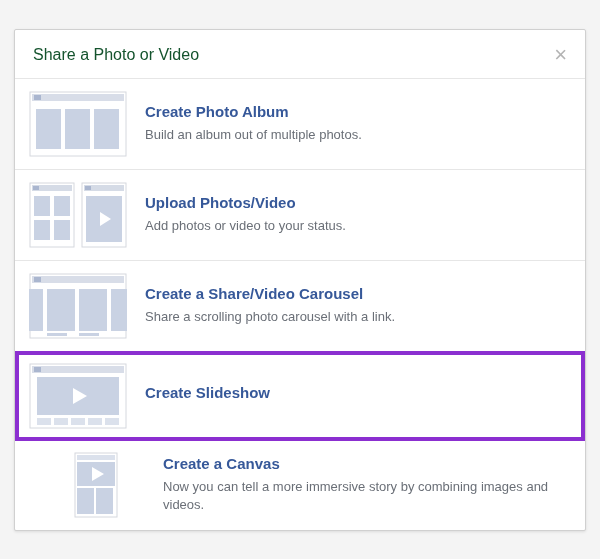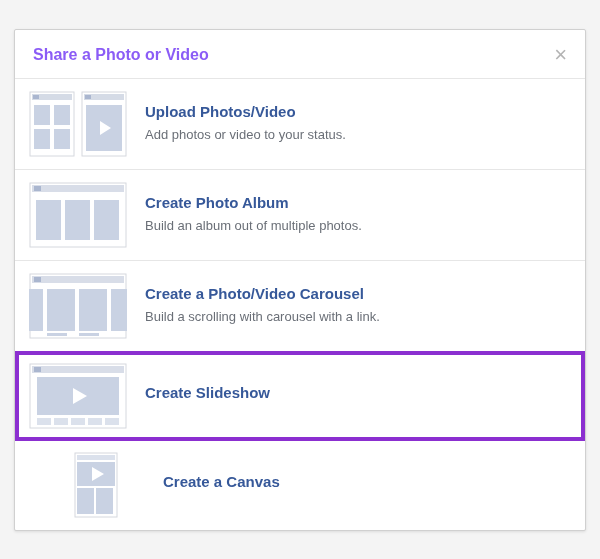--- a/index.html
+++ b/index.html
@@ -23,22 +23,22 @@
   }
   .dialog-header {
     display: flex;
     align-items: center;
     justify-content: space-between;
     padding: 14px 18px 12px 18px;
     border-bottom: 1px solid #e6e6e6;
   }
   .dialog-title {
     font-size: 16px;
-    font-weight: bold;
-    color: #8b5cf6;
+    font-weight: normal;
+    color: #14532d;
   }
   .close-btn {
     color: #b4b4b4;
     font-size: 22px;
     line-height: 1;
     cursor: pointer;
   }
   .option {
     display: flex;
     align-items: center;
@@ -79,20 +79,37 @@
 
 <div class="outer">
   <div class="dialog-header">
     <span class="dialog-title">Share a Photo or Video</span>
     <span class="close-btn">×</span>
   </div>
 
   <div class="option">
     <div class="thumb">
       <svg viewBox="0 0 98 66" width="98" height="66">
+        <rect x="1" y="1" width="96" height="64" fill="none" stroke="#d5d8de"></rect>
+        <rect x="3" y="3" width="92" height="7" fill="#d8dde8"></rect>
+        <rect x="5" y="4" width="7" height="5" fill="#aab6cf"></rect>
+        <rect x="7" y="18" width="25" height="40" fill="#c9d2e3"></rect>
+        <rect x="36" y="18" width="25" height="40" fill="#c9d2e3"></rect>
+        <rect x="65" y="18" width="25" height="40" fill="#c9d2e3"></rect>
+      </svg>
+    </div>
+    <div class="txt">
+      <div class="opt-title">Create Photo Album</div>
+      <div class="opt-desc">Build an album out of multiple photos.</div>
+    </div>
+  </div>
+
+  <div class="option">
+    <div class="thumb">
+      <svg viewBox="0 0 98 66" width="98" height="66">
         <rect x="1" y="1" width="44" height="64" fill="none" stroke="#d5d8de"></rect>
         <rect x="3" y="3" width="40" height="6" fill="#d5dbe6"></rect>
         <rect x="4" y="4" width="6" height="4" fill="#aab6cf"></rect>
         <rect x="5" y="14" width="16" height="20" fill="#c9d2e3"></rect>
         <rect x="25" y="14" width="16" height="20" fill="#c9d2e3"></rect>
         <rect x="5" y="38" width="16" height="20" fill="#c9d2e3"></rect>
         <rect x="25" y="38" width="16" height="20" fill="#c9d2e3"></rect>
         <rect x="53" y="1" width="44" height="64" fill="none" stroke="#d5d8de"></rect>
         <rect x="55" y="3" width="40" height="6" fill="#d5dbe6"></rect>
         <rect x="56" y="4" width="6" height="4" fill="#aab6cf"></rect>
@@ -105,48 +122,31 @@
       <div class="opt-desc">Add photos or video to your status.</div>
     </div>
   </div>
 
   <div class="option">
     <div class="thumb">
       <svg viewBox="0 0 98 66" width="98" height="66">
         <rect x="1" y="1" width="96" height="64" fill="none" stroke="#d5d8de"></rect>
         <rect x="3" y="3" width="92" height="7" fill="#d8dde8"></rect>
         <rect x="5" y="4" width="7" height="5" fill="#aab6cf"></rect>
-        <rect x="7" y="18" width="25" height="40" fill="#c9d2e3"></rect>
-        <rect x="36" y="18" width="25" height="40" fill="#c9d2e3"></rect>
-        <rect x="65" y="18" width="25" height="40" fill="#c9d2e3"></rect>
-      </svg>
-    </div>
-    <div class="txt">
-      <div class="opt-title">Create Photo Album</div>
-      <div class="opt-desc">Build an album out of multiple photos.</div>
-    </div>
-  </div>
-
-  <div class="option">
-    <div class="thumb">
-      <svg viewBox="0 0 98 66" width="98" height="66">
-        <rect x="1" y="1" width="96" height="64" fill="none" stroke="#d5d8de"></rect>
-        <rect x="3" y="3" width="92" height="7" fill="#d8dde8"></rect>
-        <rect x="5" y="4" width="7" height="5" fill="#aab6cf"></rect>
         <rect x="0" y="16" width="14" height="42" fill="#c9d2e3"></rect>
         <rect x="18" y="16" width="28" height="42" fill="#c9d2e3"></rect>
         <rect x="50" y="16" width="28" height="42" fill="#c9d2e3"></rect>
         <rect x="82" y="16" width="16" height="42" fill="#c9d2e3"></rect>
         <rect x="18" y="60" width="20" height="3" fill="#c9d2e3"></rect>
         <rect x="50" y="60" width="20" height="3" fill="#c9d2e3"></rect>
       </svg>
     </div>
     <div class="txt">
-      <div class="opt-title">Create a Photo/Video Carousel</div>
-      <div class="opt-desc">Build a scrolling with carousel with a link.</div>
+      <div class="opt-title">Create a Share/Video Carousel</div>
+      <div class="opt-desc">Share a scrolling photo carousel with a link.</div>
     </div>
   </div>
 
   <div class="option highlight">
     <div class="thumb">
       <svg viewBox="0 0 98 66" width="98" height="66">
         <rect x="1" y="1" width="96" height="64" fill="none" stroke="#d5d8de"></rect>
         <rect x="3" y="3" width="92" height="7" fill="#d8dde8"></rect>
         <rect x="5" y="4" width="7" height="5" fill="#aab6cf"></rect>
         <rect x="8" y="14" width="82" height="38" fill="#c9d2e3"></rect>
@@ -169,16 +169,17 @@
         <rect x="28" y="1" width="42" height="64" fill="none" stroke="#d5d8de"></rect>
         <rect x="30" y="3" width="38" height="5" fill="#dbe1ec"></rect>
         <rect x="30" y="10" width="38" height="24" fill="#c9d2e3"></rect>
         <polygon points="45,15 45,29 57,22" fill="#ffffff"></polygon>
         <rect x="30" y="36" width="17" height="26" fill="#c9d2e3"></rect>
         <rect x="49" y="36" width="17" height="26" fill="#c9d2e3"></rect>
       </svg>
     </div>
     <div class="txt">
       <div class="opt-title">Create a Canvas</div>
+      <div class="opt-desc">Now you can tell a more immersive story by combining images and videos.</div>
     </div>
   </div>
 
 </div>
 
 </body></html>

